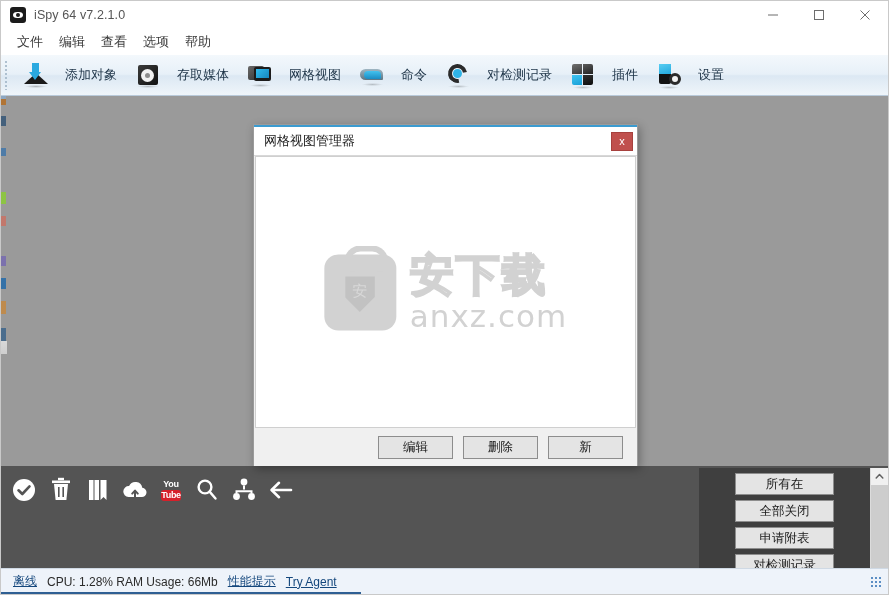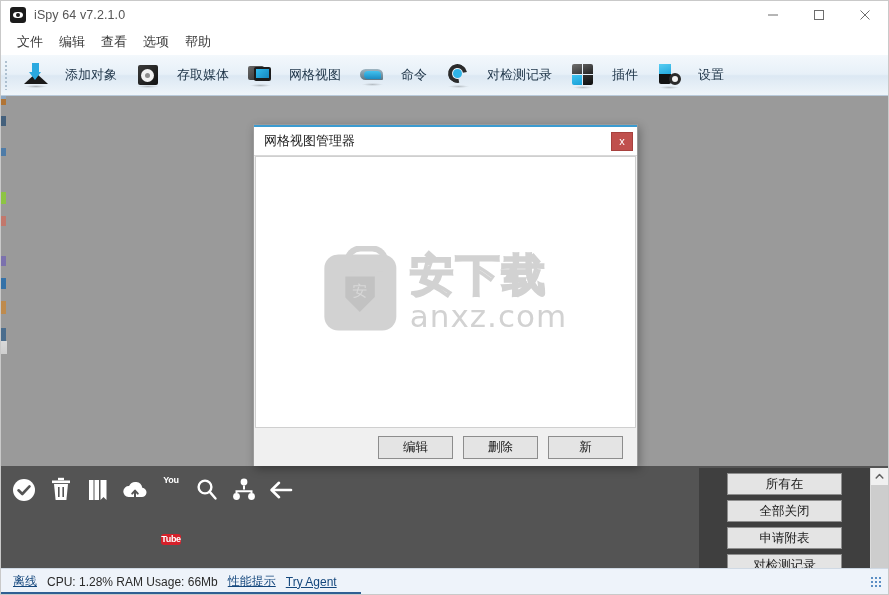--- a/index.html
+++ b/index.html
@@ -265,23 +265,22 @@
     height: 36px;
   }
   .ci {
     width: 30px; height: 30px;
     display:flex; align-items:center; justify-content:center;
     color:#ffffff;
   }
   .ci svg { display:block; }
   .yt {
     width: 28px; height: 28px;
-    display:flex; flex-direction:column; align-items:center; 
+    display:flex; flex-direction:column; align-items:center; justify-content:center;
     line-height:1;
-    gap:48px;
   }
   .yt .you { font-size:9px; color:#ffffff; font-weight:bold; letter-spacing:-.3px;}
   .yt .tube {
     font-size:9px; color:#ffffff; font-weight:bold;
     background:#d6202a; border-radius:3px; padding:1px 0; margin-top:1px;
     letter-spacing:-.3px;
   }
 
   
   .right-panel {
@@ -289,21 +288,21 @@
     width:197px; height:104px;
     background:#545454;
   }
   .panel-box {
     position:absolute; left:8px; top:2px;
     width:171px; height:230px;
     background:#3f3f3f;
   }
   .pbtn {
     display:block;
-    width:115px; height:22px; margin:5px auto 0 auto;
+    width:99px; height:22px; margin:5px auto 0 auto;
     background:#e4e4e4;
     border:1px solid #8d8d8d;
     font-family:"Liberation Sans","DejaVu Sans",sans-serif;
     font-size:12.5px; color:#1a1a1a;
     text-align:center; line-height:20px;
     cursor:default;
   }
   .panel-scroll {
     position:absolute; right:1px; top:2px;
     width:17px; height:198px;

